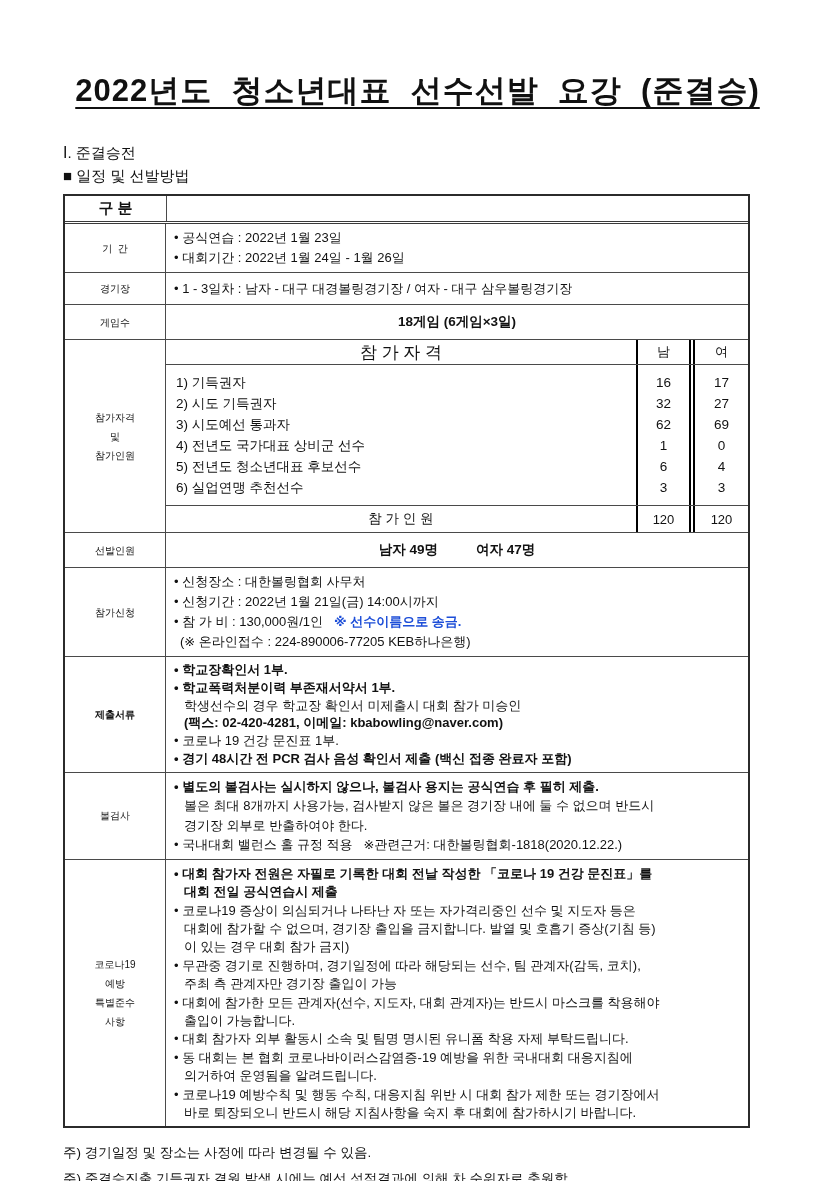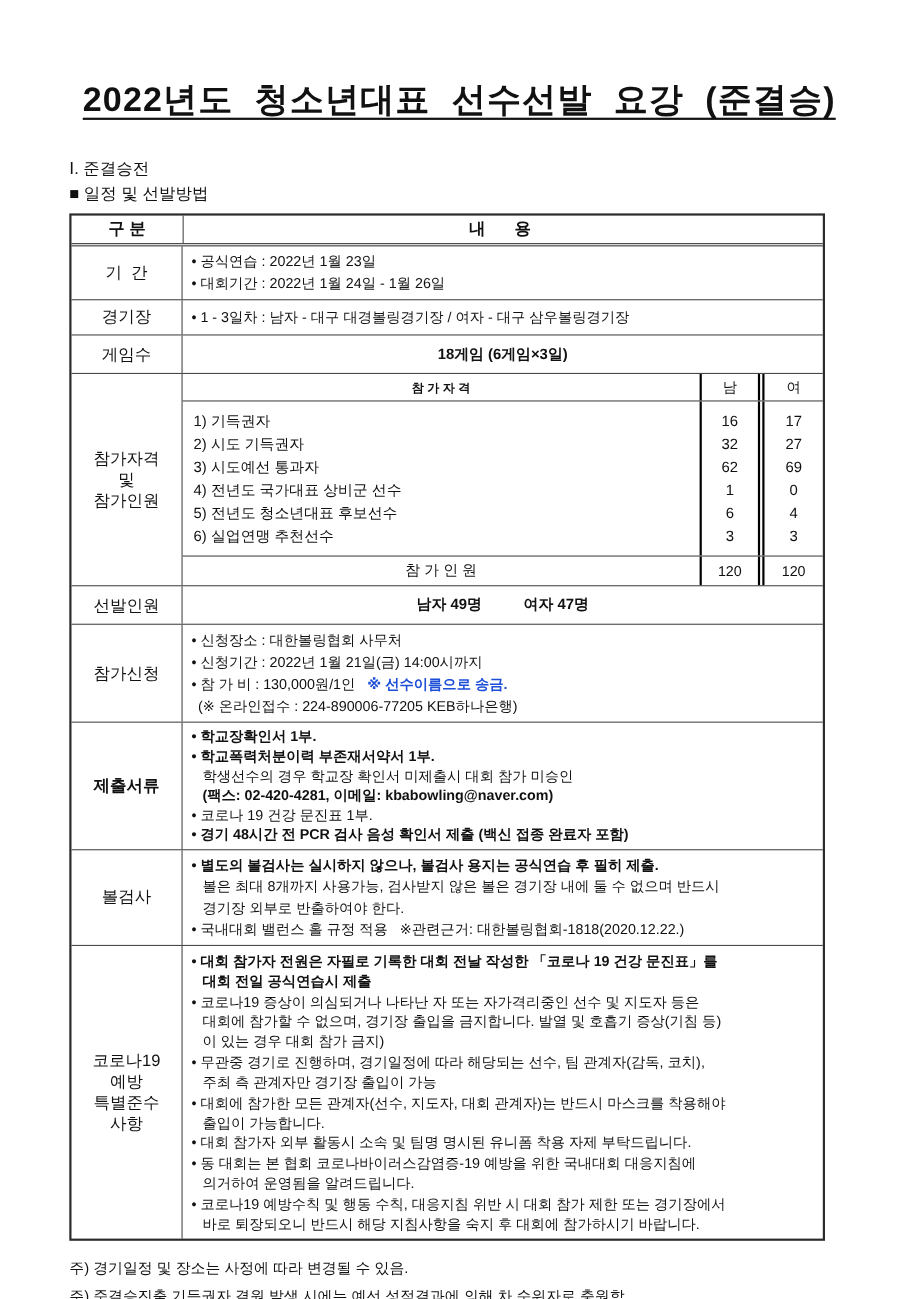--- a/index.html
+++ b/index.html
@@ -40,21 +40,21 @@
     border-bottom:3px double #3a3a3a;
     font-weight:bold;font-size:15px;
   }
   .hcell-l{flex:0 0 101px;text-align:center;padding:3px 0;border-right:1px solid #4a4a4a;}
   .hcell-r{flex:1;text-align:center;padding:3px 0;letter-spacing:6px;}
 
   .lbl{
     flex:0 0 101px;
     border-right:1px solid #4a4a4a;
     display:flex;flex-direction:column;justify-content:center;align-items:center;
-    text-align:right;font-size:15px;line-height:19px;
+    text-align:right;font-size:10px;line-height:19px;
     padding:2px 0;box-sizing:border-box;
   }
   .lbl.bold{font-weight:bold;}
   .cnt{flex:1;padding:4px 8px;box-sizing:border-box;display:flex;flex-direction:column;justify-content:center;}
   .cnt.nopad{padding:0;}
   .bl{line-height:20px;}
   .bl.tight{line-height:17.8px;}
   .bl.mid{line-height:19.5px;}
   .bl.cv{line-height:18.4px;}
   .bl.bold{font-weight:bold;}
@@ -77,21 +77,21 @@
     display:flex;flex-direction:column;justify-content:center;
   }
   .qcolf{
     flex:0 0 53px;width:53px;
     margin-left:2px;
     border-left:2px solid #000;
     text-align:center;
     display:flex;flex-direction:column;justify-content:center;
   }
   .qhead{border-bottom:1px solid #4a4a4a;}
-  .qhead .qmain{display:flex;align-items:center;justify-content:center;height:24px;font-size:11px;font-weight:bold;}
+  .qhead .qmain{display:flex;align-items:center;justify-content:center;height:24px;font-size:17px;}
   .qbody{border-bottom:1px solid #4a4a4a;}
   .qbody .qmain{padding:7px 0 7px 10px;}
   .qline{line-height:21px;font-size:13.5px;}
   .qnum{line-height:21px;font-size:13.5px;}
   .qbody .qcol,.qbody .qcolf{padding:7px 0;justify-content:flex-start;}
   .qfoot .qmain{display:flex;align-items:center;justify-content:center;height:26px;font-size:13.5px;}
   .qfoot .qcol,.qfoot .qcolf{justify-content:center;font-size:13px;}
 
   
   .r-period .cnt{min-height:46px;}
@@ -112,21 +112,20 @@
 <div class="page">
 
   <div class="title" data-bind="page.title">2022년도  청소년대표  선수선발  요강  (준결승)</div>
   <div class="h1" data-bind="page.heading1">Ⅰ. 준결승전</div>
   <div class="h2" data-bind="page.heading2">■ 일정 및 선발방법</div>
 
   <div class="tbl">
 
     <div class="thead">
       <div class="hcell-l" data-bind="table.header.col_category">구 분</div>
-      <div class="hcell-r" data-bind="table.header.col_content">내  용</div>
     </div>
 
     <div class="trow first r-period">
       <div class="lbl" data-bind="table.period.label">기  간</div>
       <div class="cnt">
         <div class="bl" data-bind="table.period.lines.0">• 공식연습 : 2022년 1월 23일</div>
         <div class="bl" data-bind="table.period.lines.1">• 대회기간 : 2022년 1월 24일 - 1월 26일</div>
       </div>
     </div>
 

